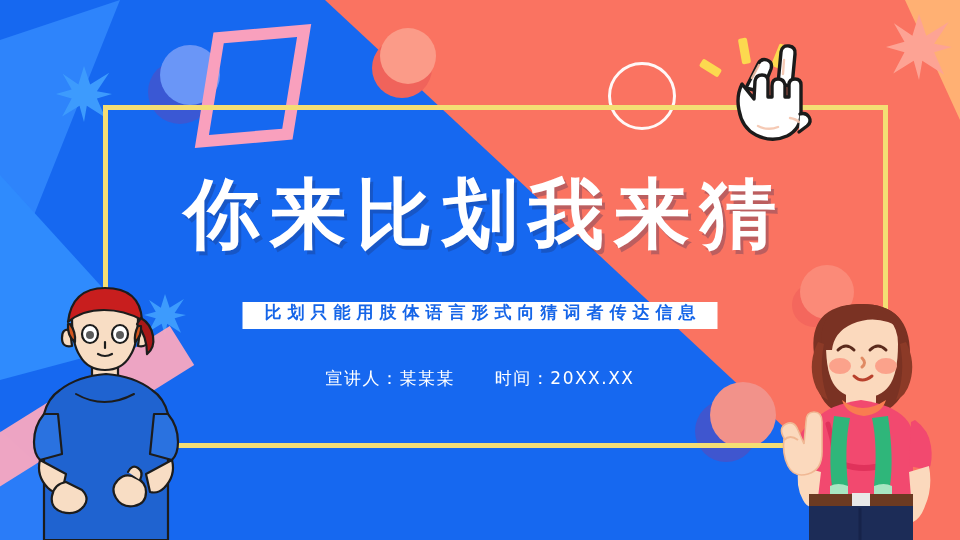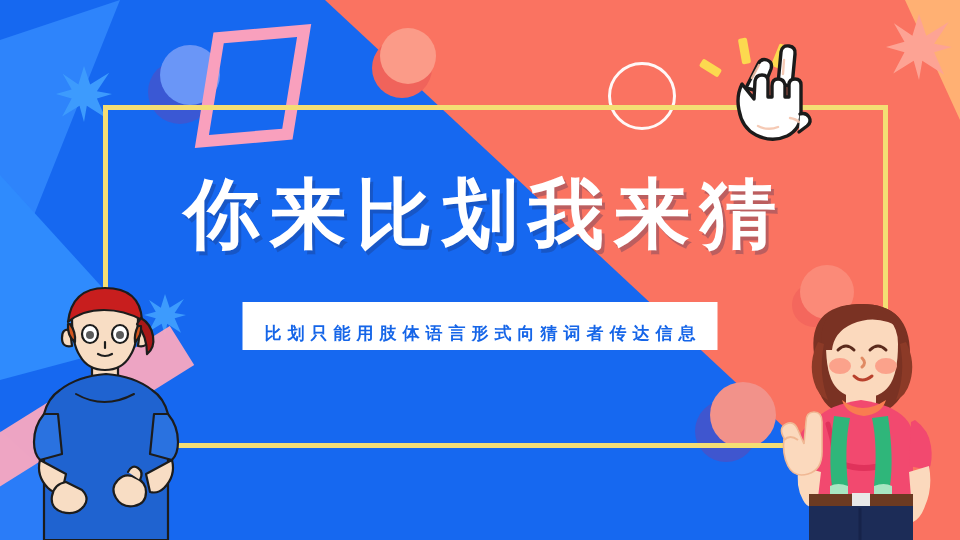--- a/index.html
+++ b/index.html
@@ -150,21 +150,21 @@
     text-shadow: 3px 4px 0 rgba(30,40,90,.28);
     font-family: "DejaVu Sans", "Liberation Sans", sans-serif;
     white-space: nowrap;
   }
   .subtitle-wrap {
     position: absolute;
     left: 50%;
     top: 302px;
     transform: translateX(-50%);
     background: #ffffff;
-    padding: 21px 16px 6px 16px;
+    padding: 0 16px 6px 16px;
   }
   .subtitle {
     font-size: 17px;
     color: #1565e8;
     letter-spacing: 6px;
     text-indent: 6px;
     font-weight: 600;
     line-height: 1.25;
     white-space: nowrap;
     font-family: "DejaVu Sans", "Liberation Sans", sans-serif;
@@ -329,14 +329,19 @@
     <path d="M16 150 q-6-10 2-14 q8-4 12 6 l6 14 l2-22 q0-10 8-10 q8 0 8 10 l0 30 q0 18 -14 22 q-14 4 -20-8 q-6-12 -4-28 Z" fill="#fbd9bd" stroke="#f0b894" stroke-width="1.6"></path>
     <path d="M30 152 q-8-6 -14 0" fill="none" stroke="#f0b894" stroke-width="2"></path>
   </svg>
 
   <div class="title">你来比划我来猜</div>
 
   <div class="subtitle-wrap">
     <div class="subtitle">比划只能用肢体语言形式向猜词者传达信息</div>
   </div>
 
+  <div class="meta">
+    <span>宣讲人：某某某</span>
+    <span class="gap"></span>
+    <span>时间：20XX.XX</span>
+  </div>
 
 </div>
 
 </body></html>

